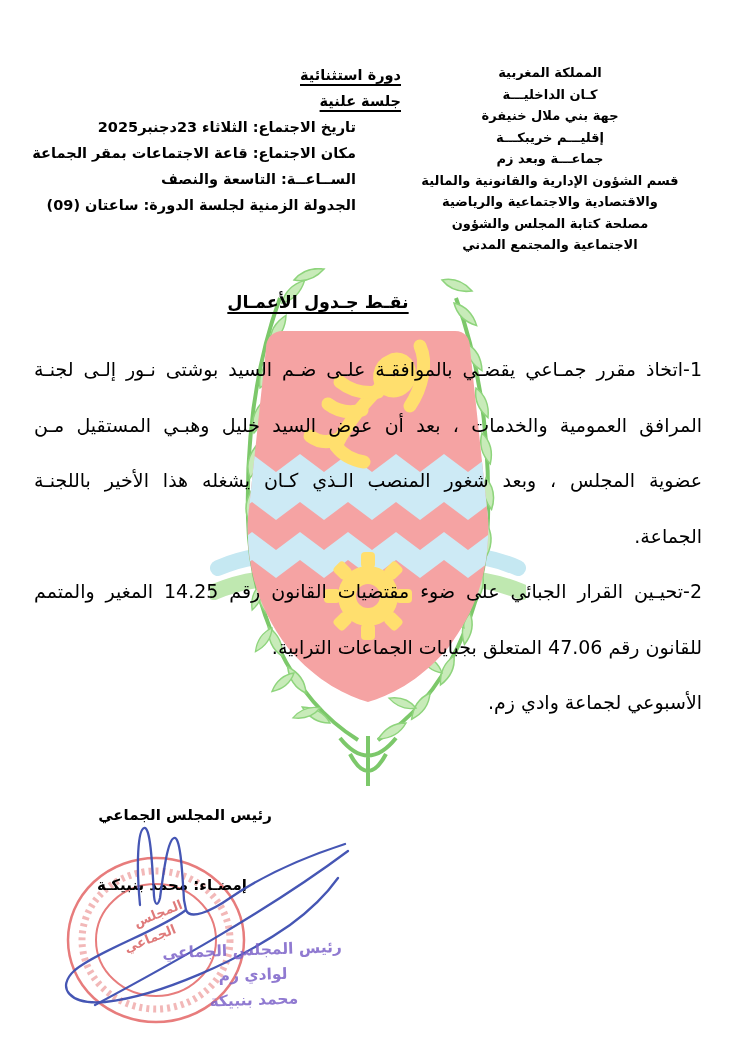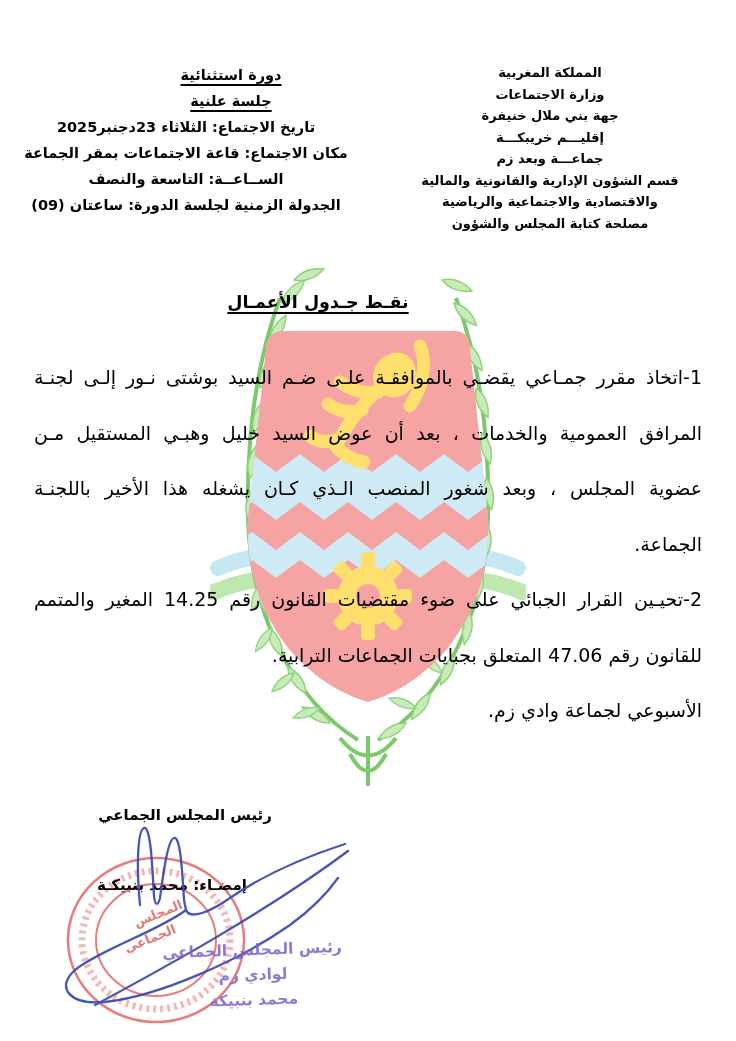--- a/index.html
+++ b/index.html
@@ -13,27 +13,27 @@
   
   .stamp-red{position:absolute;left:58px;top:852px;z-index:1;}
   .stamp-red-text{
     position:absolute;z-index:1;color:#d85a5a;font-weight:bold;font-size:13px;
     transform:rotate(-22deg);opacity:.8;text-align:center;line-height:17px;white-space:nowrap;
   }
   
   .txt{position:absolute;z-index:2;}
   .hdr-right{right:6px;top:62px;width:360px;text-align:center;
     font-weight:bold;font-size:13px;line-height:21.5px;}
-  .hdr-left{left:16px;top:62px;width:340px;text-align:center;
+  .hdr-left{left:16px;top:62px;width:340px;text-align:right;
     font-weight:bold;font-size:14.5px;line-height:26px;}
   .u{text-decoration:underline;text-decoration-thickness:2px;text-underline-offset:4px;}
   .shift-r{position:relative;right:-45px;}
   .doc-title{left:0;top:292px;width:636px;text-align:center;
     font-weight:bold;font-size:17.5px;}
-  .body-block{left:34px;top:350px;width:668px;font-size:19px;}
+  .body-block{left:34px;top:342px;width:668px;font-size:19px;}
   .bline{height:55.5px;line-height:55.5px;text-align:justify;text-align-last:justify;white-space:nowrap;}
   .bline.last{text-align-last:right;}
   .role-label{left:80px;top:806px;width:210px;text-align:center;font-weight:bold;font-size:15px;}
   .sign-label{left:82px;top:876px;width:180px;text-align:center;font-weight:bold;font-size:15px;white-space:nowrap;}
   
   .signature-blue{position:absolute;left:40px;top:818px;z-index:3;}
   .stamp-purple{
     position:absolute;left:158px;top:938px;width:190px;z-index:3;
     color:#7d63c9;font-weight:bold;font-size:15.5px;line-height:25px;
     text-align:center;transform:rotate(-2deg);opacity:.85;letter-spacing:.5px;
@@ -148,27 +148,28 @@
       <ellipse cx="98" cy="88" rx="88" ry="82" stroke-width="2.5"></ellipse>
       <ellipse cx="98" cy="88" rx="60" ry="56" stroke-width="2"></ellipse>
       <ellipse cx="98" cy="88" rx="74" ry="69" stroke-width="7" stroke-dasharray="3,4" opacity="0.55"></ellipse>
     </g>
   </svg>
   <div class="stamp-red-text" style="left:118px;top:905px;width:80px;">المجلس</div>
   <div class="stamp-red-text" style="left:110px;top:930px;width:80px;">الجماعي</div>
 
   <div class="txt hdr-right">
     <div>المملكة المغربية</div>
-    <div>وزارة الاجتماعات</div>
+    <div>كـان الداخليـــة</div>
     <div>جهة بني ملال خنيفرة</div>
     <div>إقليـــم خريبكـــة</div>
     <div>جماعـــة وبعد زم</div>
     <div>قسم الشؤون الإدارية والقانونية والمالية</div>
     <div>والاقتصادية والاجتماعية والرياضية</div>
     <div>مصلحة كتابة المجلس والشؤون</div>
+    <div>الاجتماعية والمجتمع المدني</div>
   </div>
 
   <div class="txt hdr-left">
     <div class="shift-r"><span class="u">دورة استثنائية</span></div>
     <div class="shift-r"><span class="u">جلسة علنية</span></div>
     <div>تاريخ الاجتماع: الثلاثاء 23دجنبر2025</div>
     <div>مكان الاجتماع: قاعة الاجتماعات بمقر الجماعة</div>
     <div>الســاعــة: التاسعة والنصف</div>
     <div>الجدولة الزمنية لجلسة الدورة: ساعتان (09)</div>
   </div>

